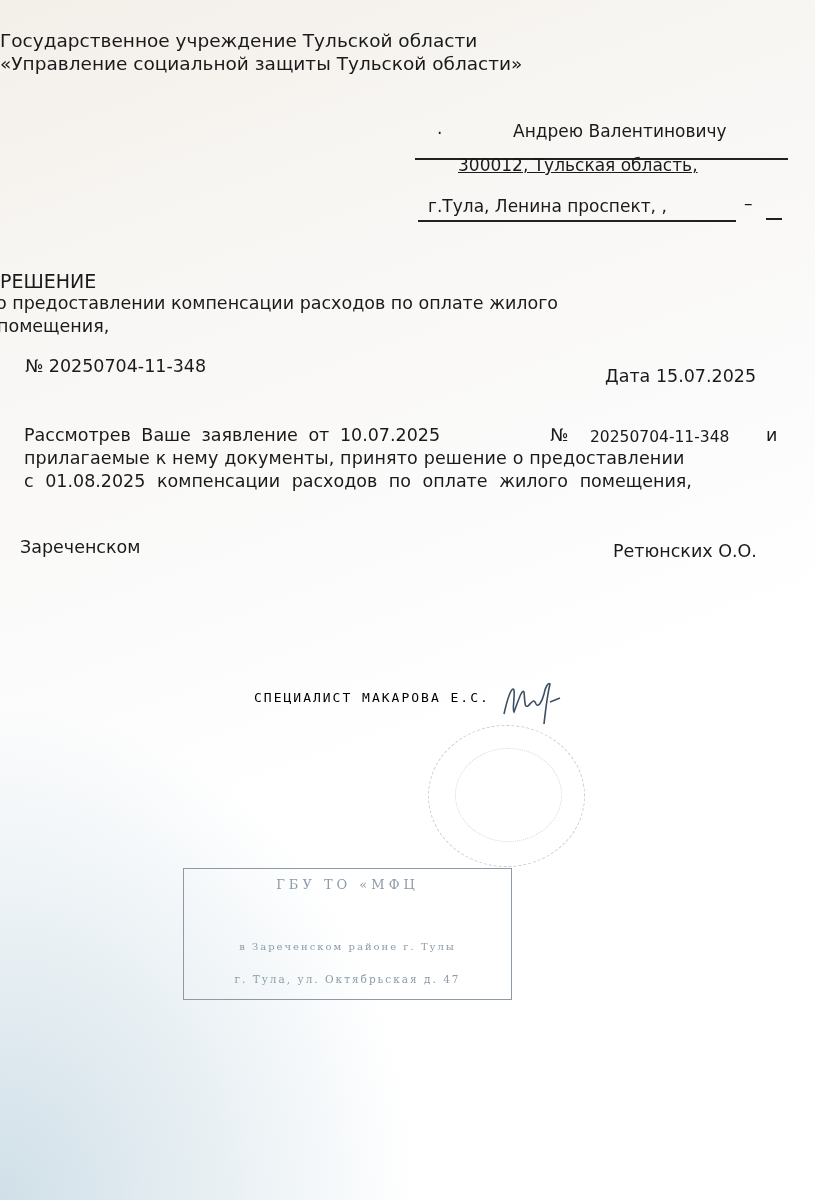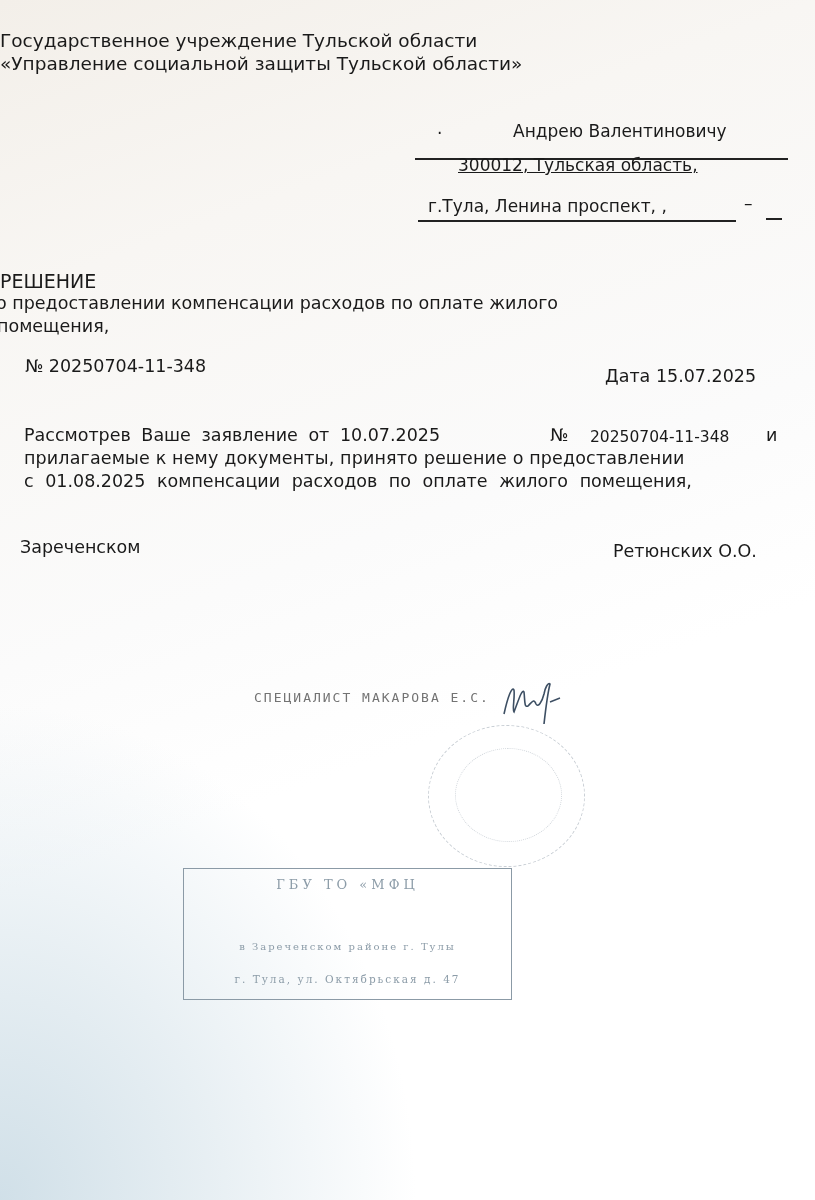--- a/index.html
+++ b/index.html
@@ -11,21 +11,21 @@
   .bluewash {
     position:absolute; left:0; top:700px; width:420px; height:500px;
     background: radial-gradient(ellipse at 0% 100%, rgba(200,218,228,0.85) 0%, rgba(215,228,235,0.6) 35%, rgba(255,255,255,0) 70%);
   }
   .abs { position:absolute; white-space:nowrap; }
   .hdr { font-size:18.5px; left:0; width:815px; text-align:left; }
   .recip { font-size:17px; }
   .line { position:absolute; height:1.5px; background:#222; }
   .body-text { font-size:17.5px; }
   .stamp-text {
-    position:absolute; font-family:"DejaVu Sans Mono", monospace; color:#737373;
+    position:absolute; font-family:"DejaVu Sans Mono", monospace; color:#000000;
     font-size:13px; letter-spacing:2px;
   }
   .mfc-box {
     position:absolute; left:183px; top:868px; width:296px; height:130px;
     border:1.5px solid #8b9aa6;
     padding-left:31px;
   }
   .mfc-line {
     position:absolute; left:0; width:100%; text-align:center;
     font-family:"DejaVu Serif", serif; color:#8c9ca8; font-size:12px; letter-spacing:4px;

